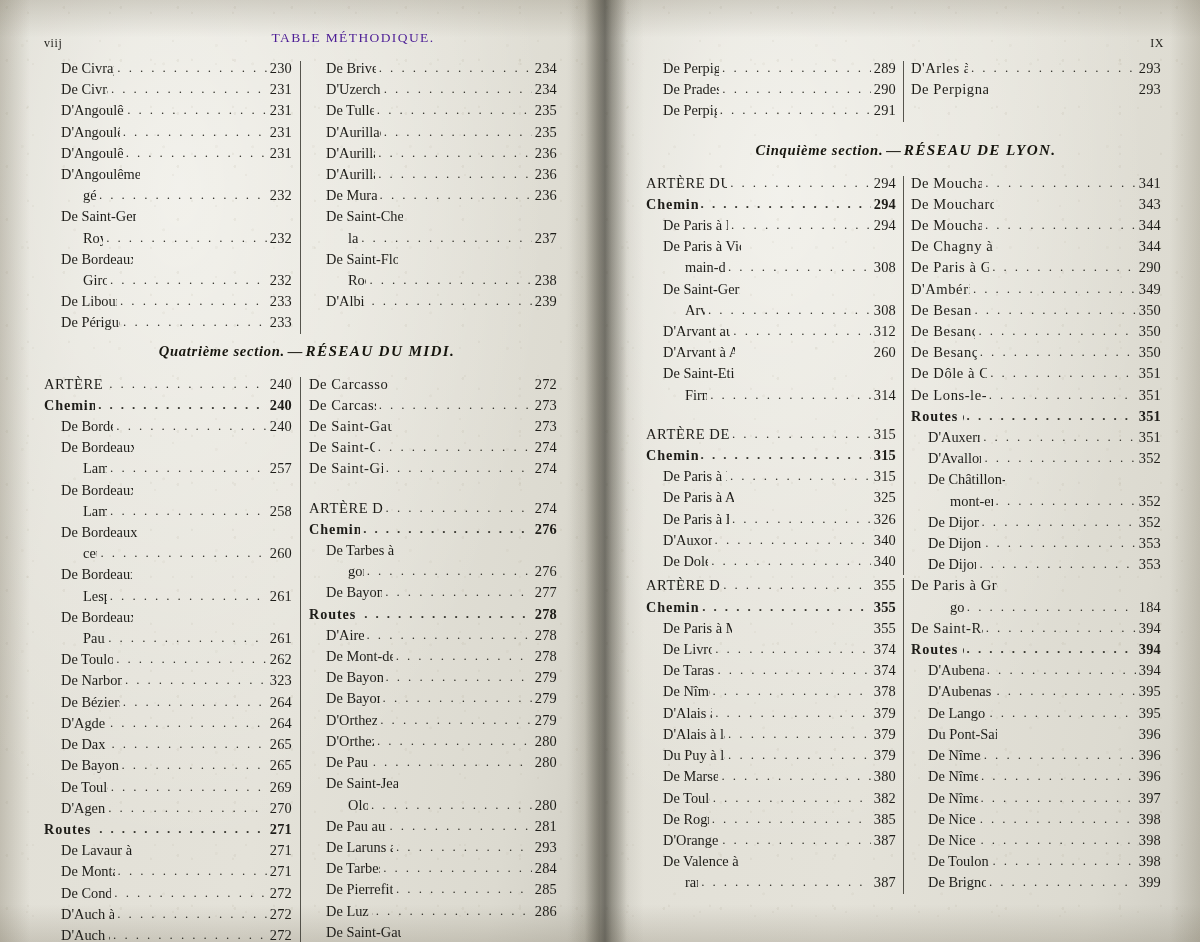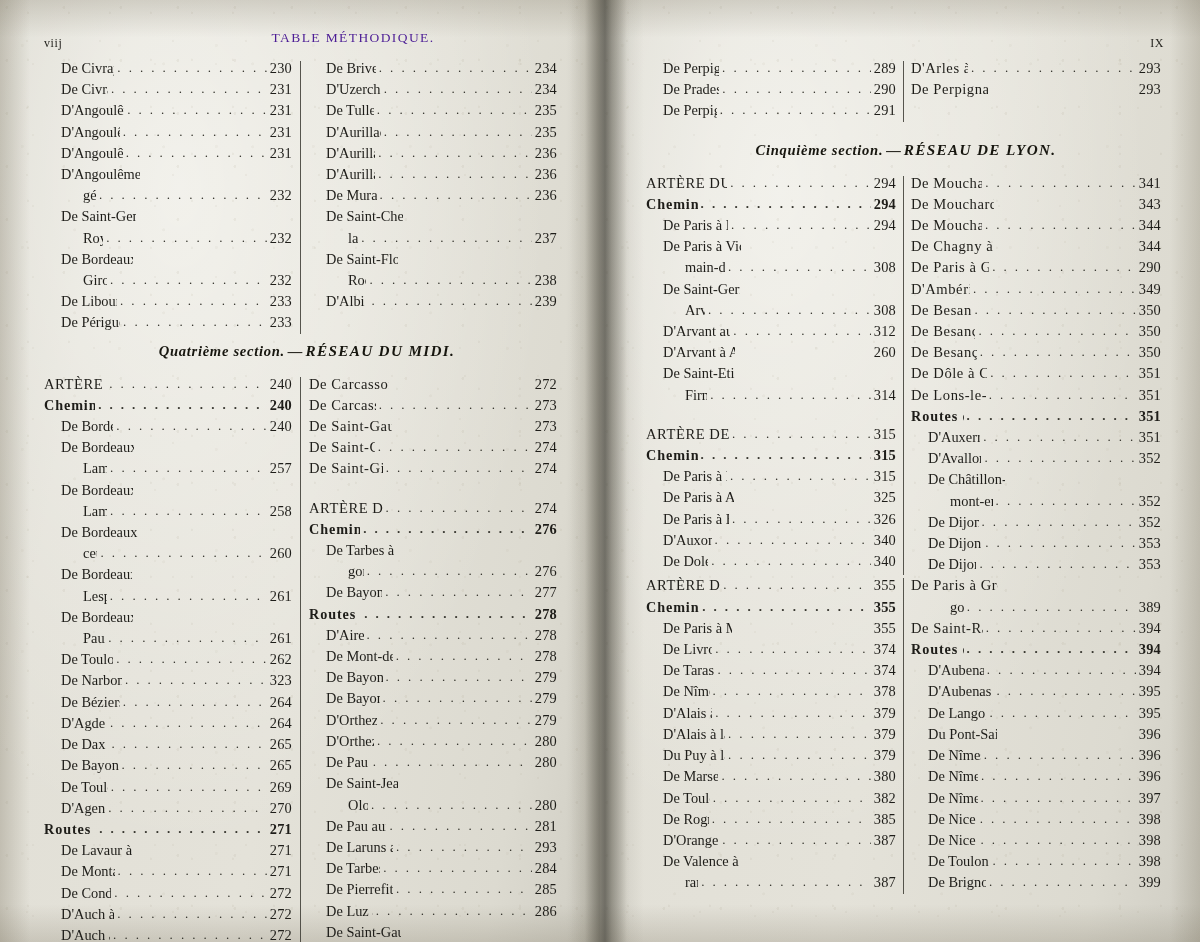--- a/index.html
+++ b/index.html
@@ -969,21 +969,21 @@
         <div class="col-rule"></div>
         <div class="col">
             <div class="entry lvl-artere no-leader">
               <span class="label">De Paris à Grenoble, par Bour-</span>
               <span class="leaders">. . . . . . . . . . . . . . . . . . . . . . . . . . . . . . . .</span>
               <span class="pageno"></span>
             </div>
             <div class="entry lvl-cont">
               <span class="label">goin.</span>
               <span class="leaders">. . . . . . . . . . . . . . . . . . . . . . . . . . . . . . . .</span>
-              <span class="pageno">389</span>
+              <span class="pageno">184</span>
             </div>
             <div class="entry lvl-artere">
               <span class="label">De Saint-Rambert à Rives.</span>
               <span class="leaders">. . . . . . . . . . . . . . . . . . . . . . . . . . . . . . . .</span>
               <span class="pageno">394</span>
             </div>
             <div class="entry lvl-head">
               <span class="label">Routes de terre.</span>
               <span class="leaders">. . . . . . . . . . . . . . . . . . . . . . . . . . . . . . . .</span>
               <span class="pageno">394</span>

